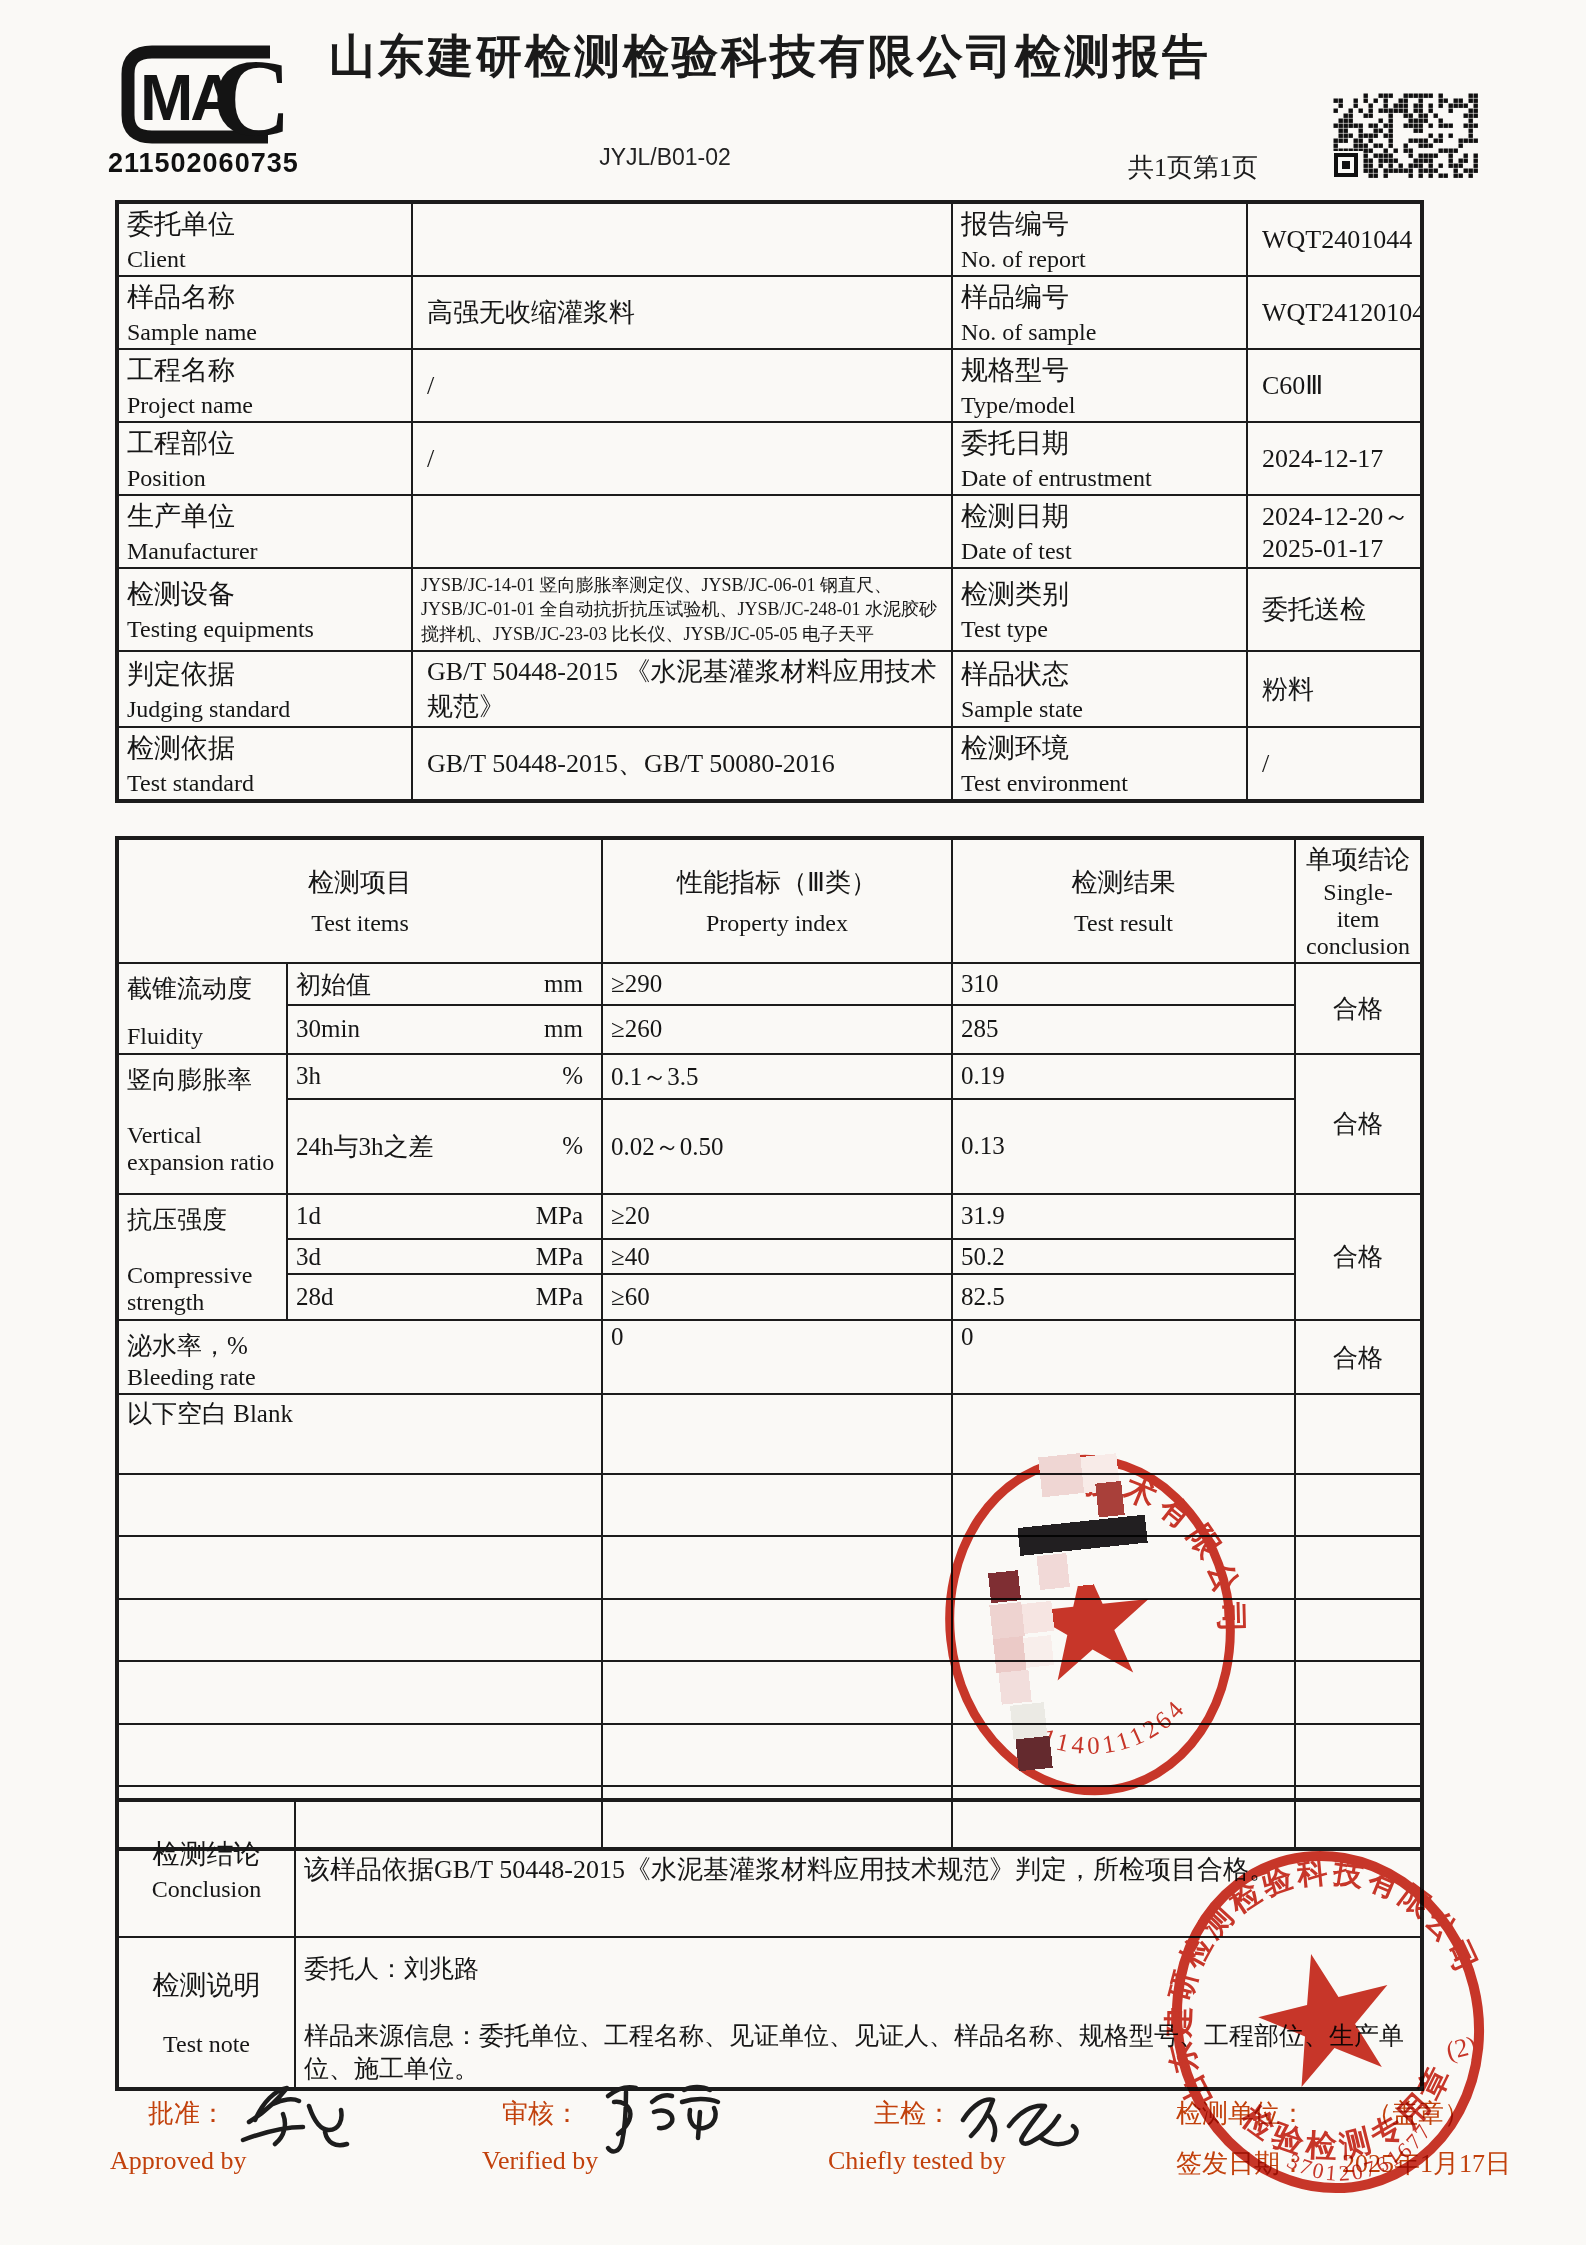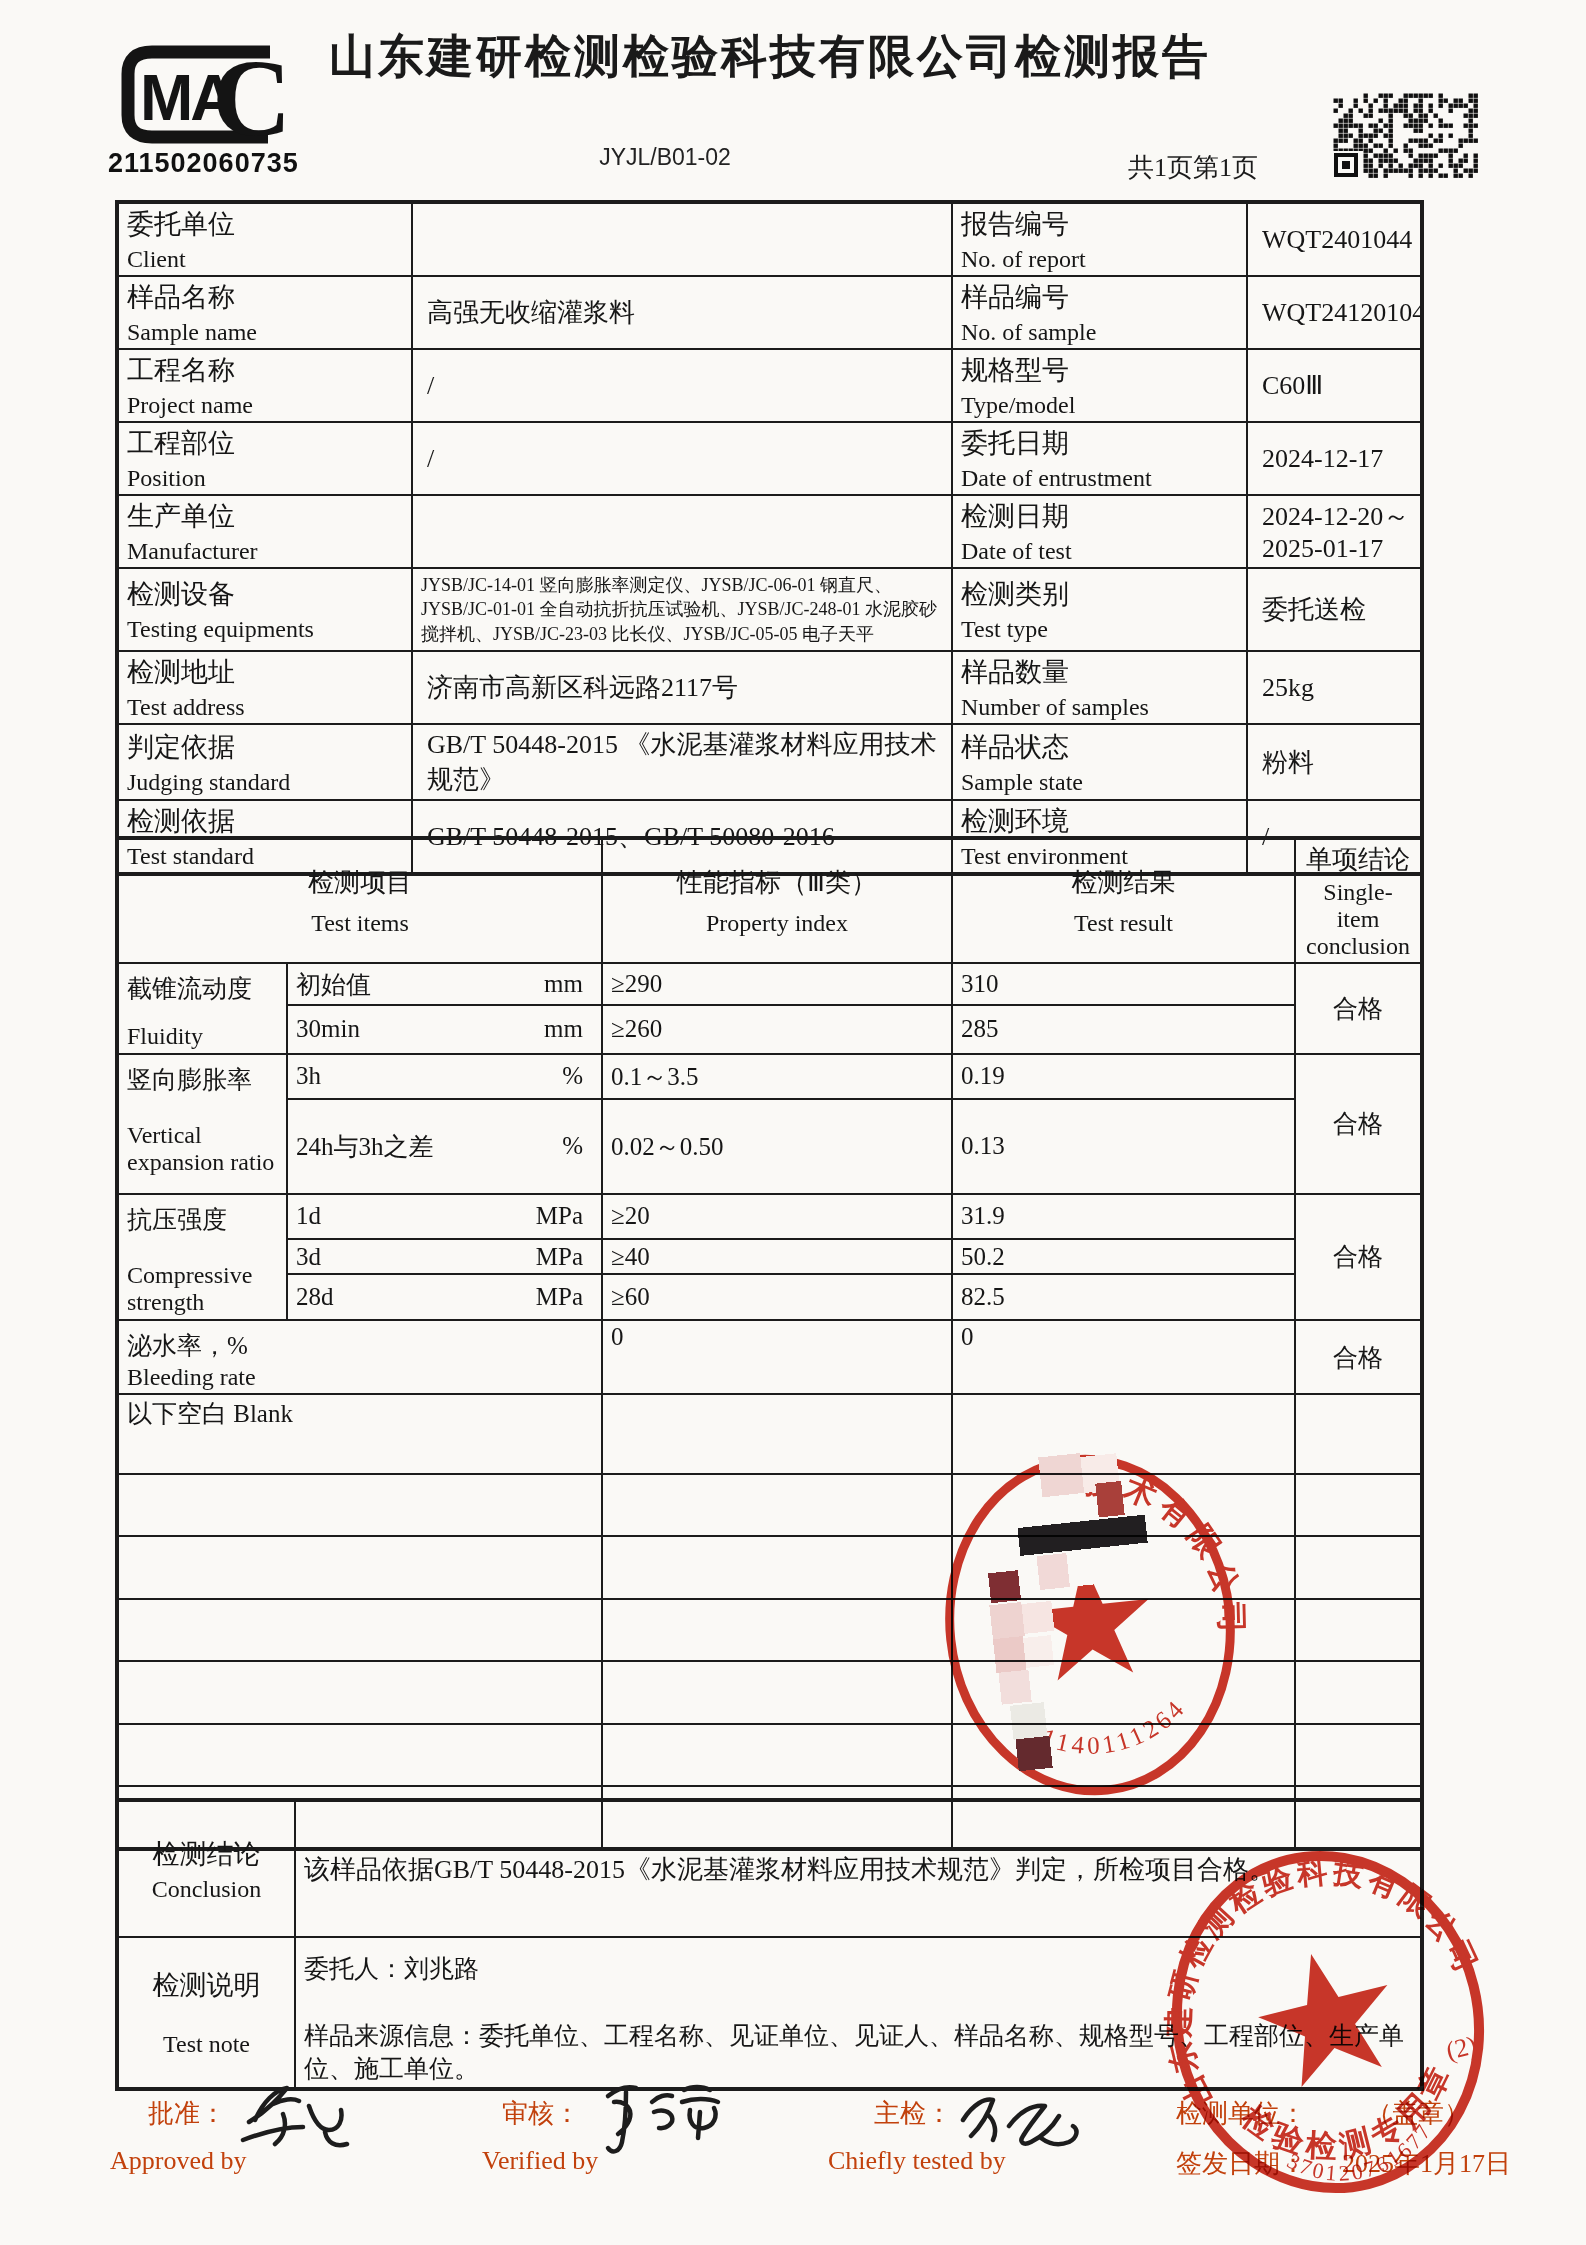--- a/index.html
+++ b/index.html
@@ -418,32 +418,20 @@
             <span class="cn">检测设备</span>
             <span class="en">Testing equipments</span>
           </td>
       <td class="val-sm">JYSB/JC-14-01 竖向膨胀率测定仪、JYSB/JC-06-01 钢直尺、JYSB/JC-01-01 全自动抗折抗压试验机、JYSB/JC-248-01 水泥胶砂搅拌机、JYSB/JC-23-03 比长仪、JYSB/JC-05-05 电子天平</td>
       <td class="lbl">
             <span class="cn">检测类别</span>
             <span class="en">Test type</span>
           </td>
       <td class="val">委托送检</td>
     </tr>
-    <tr style="height:63px">
-      <td class="lbl">
-            <span class="cn">检测地址</span>
-            <span class="en">Test address</span>
-          </td>
-      <td class="val">济南市高新区科远路2117号</td>
-      <td class="lbl">
-            <span class="cn">样品数量</span>
-            <span class="en">Number of samples</span>
-          </td>
-      <td class="val">25kg</td>
-    </tr>
     <tr style="height:68px">
       <td class="lbl">
             <span class="cn">判定依据</span>
             <span class="en">Judging standard</span>
           </td>
       <td class="val">GB/T 50448-2015 《水泥基灌浆材料应用技术规范》</td>
       <td class="lbl">
             <span class="cn">样品状态</span>
             <span class="en">Sample state</span>
           </td>

